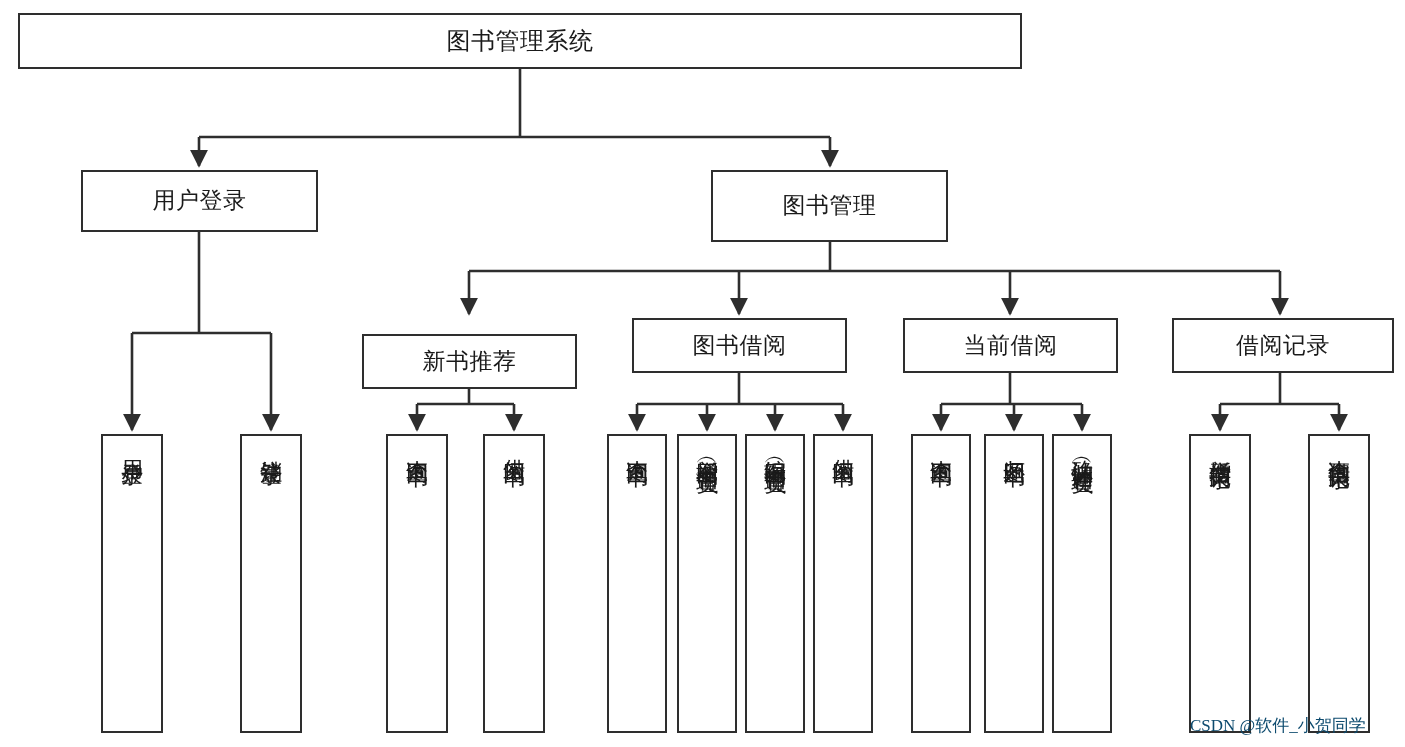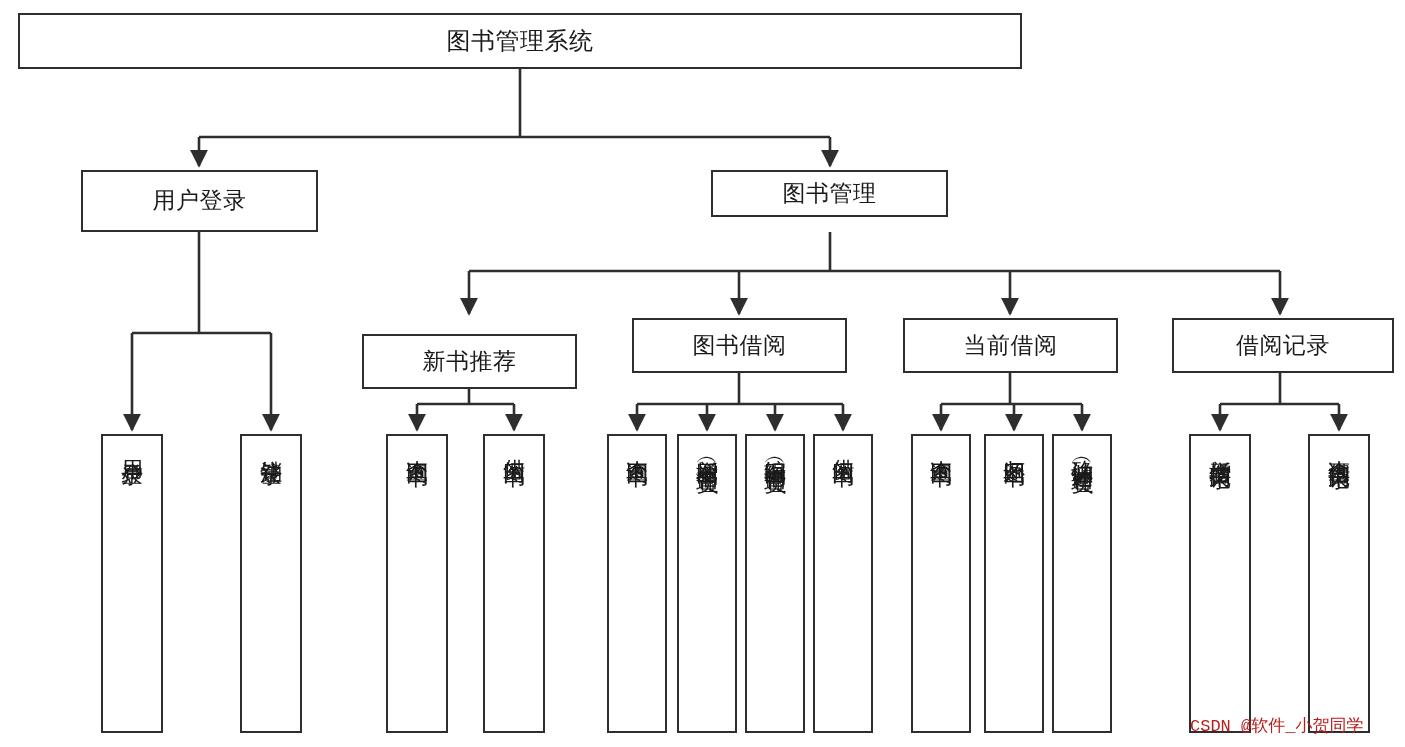--- a/index.html
+++ b/index.html
@@ -61,24 +61,24 @@
     font-size: 22px;
     line-height: 1.02;
     letter-spacing: 2px;
     white-space: nowrap;
   }
   .watermark {
     position: absolute;
     left: 1190px;
     top: 714px;
     font-size: 17px;
-    color: #b91c1c;
+    color: #0c4a6e;
     white-space: nowrap;
     z-index: 5;
-    font-family: Liberation Mono, monospace;
+    font-family: Liberation Serif, serif;
   }
 </style>
 </head>
 <body>
 
 <div id="canvas">
 
   <svg id="edges" viewBox="0 0 1405 747" xmlns="http://www.w3.org/2000/svg">
     <defs>
       <marker id="arrow" viewBox="0 0 10 10" refX="9" refY="5" markerWidth="7" markerHeight="7" orient="auto-start-reverse">
@@ -129,21 +129,21 @@
     </g>
   </svg>
 
   <div class="node horiz root" style="left:18px; top:13px; width:1004px; height:56px;">
     <span class="label">图书管理系统</span>
   </div>
 
   <div class="node horiz" style="left:81px; top:170px; width:237px; height:62px;">
     <span class="label">用户登录</span>
   </div>
-  <div class="node horiz" style="left:711px; top:170px; width:237px; height:47px;">
+  <div class="node horiz" style="left:711px; top:170px; width:237px; height:72px;">
     <span class="label">图书管理</span>
   </div>
 
   <div class="node horiz" style="left:362px; top:334px; width:215px; height:55px;">
     <span class="label">新书推荐</span>
   </div>
   <div class="node horiz" style="left:632px; top:318px; width:215px; height:55px;">
     <span class="label">图书借阅</span>
   </div>
   <div class="node horiz" style="left:903px; top:318px; width:215px; height:55px;">

